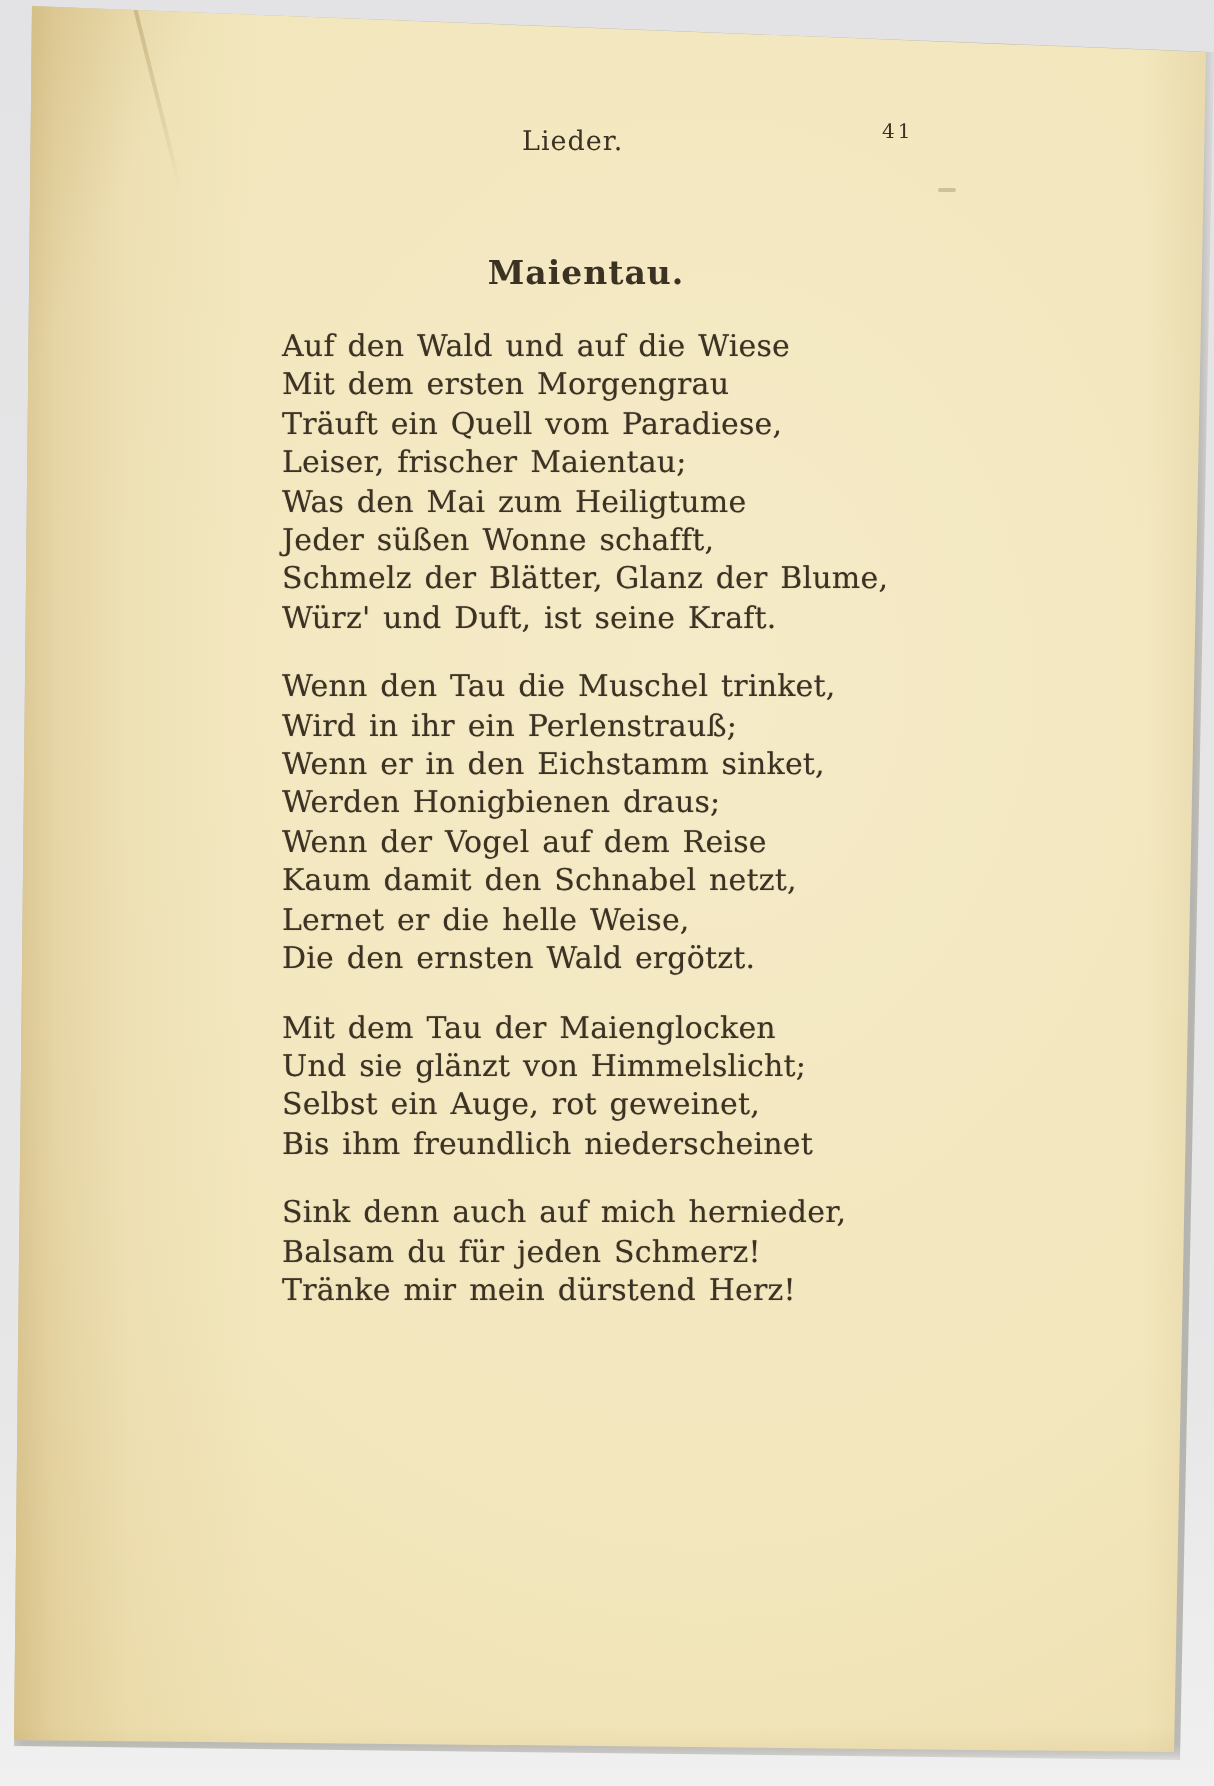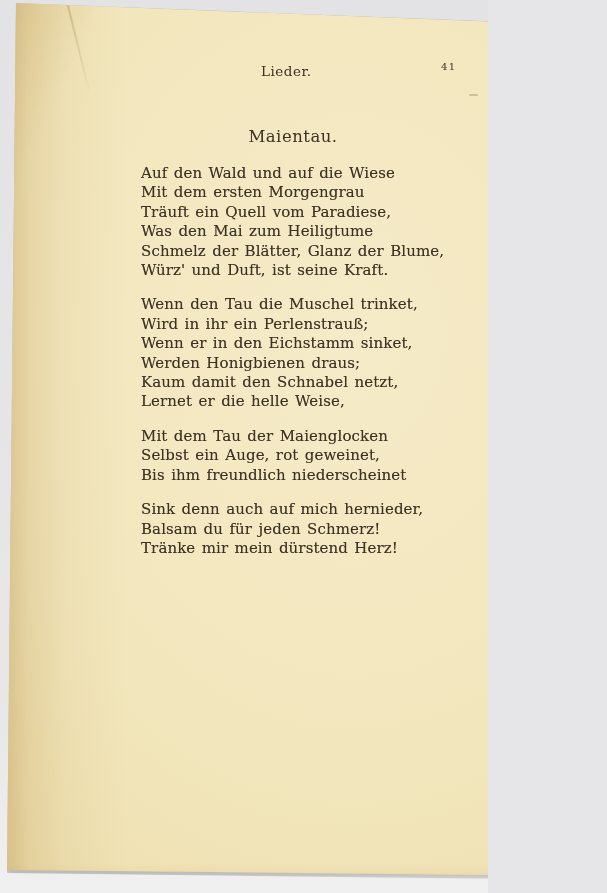--- a/index.html
+++ b/index.html
@@ -8,21 +8,21 @@
     --bg:#e6e6e8;
   }
   html,body{margin:0;padding:0;}
   body{
     width:607px;height:893px;
     font-family:"DejaVu Serif", serif;
     background:var(--bg);
     overflow:hidden;
   }
   .scan-root{
-    position:relative;width:488px;height:893px;
+    position:relative;width:607px;height:893px;
     background:linear-gradient(180deg,#e3e3e5 0%,#e7e7e8 78%,#f0f0f1 100%);
     overflow:hidden;
   }
   
   .paper-shadow{
     position:absolute;left:4px;top:2px;width:599px;height:877px;
     clip-path:polygon(12px 1px,603px 24px,586px 878px,3px 871px);
     background:rgba(90,85,70,0.35);
     filter:blur(4px);
   }
@@ -58,21 +58,21 @@
   .running-header{
     position:absolute;left:261px;top:63px;
     font-size:13.5px;letter-spacing:0.5px;
   }
   .page-number{
     position:absolute;left:441px;top:61px;
     font-size:10px;letter-spacing:1.5px;
   }
   .poem-title{
     position:absolute;left:128px;top:127px;width:330px;
-    text-align:center;font-size:16.5px;font-weight:normal;letter-spacing:0.5px;
+    text-align:center;font-size:16.5px;font-weight:bold;letter-spacing:0.5px;
   }
   .poem-body{
     position:absolute;left:121px;top:164px;margin-left:20px;
   }
   .stanza{margin:0 0 15px 0;}
   .poem-line{
     font-size:15px;line-height:19.4px;white-space:nowrap;
     word-spacing:1.5px;letter-spacing:0.1px;
     text-shadow:0 0 0.5px rgba(60,50,36,0.45);
   }
@@ -89,34 +89,39 @@
   </div>
   <div class="text-layer">
     <div class="running-header">Lieder.</div>
     <div class="page-number">41</div>
     <div class="poem-title">Maientau.</div>
     <div class="poem-body">
         <div class="stanza">
           <div class="poem-line">Auf den Wald und auf die Wiese</div>
           <div class="poem-line">Mit dem ersten Morgengrau</div>
           <div class="poem-line">Träuft ein Quell vom Paradiese,</div>
+          <div class="poem-line">Leiser, frischer Maientau;</div>
           <div class="poem-line">Was den Mai zum Heiligtume</div>
+          <div class="poem-line">Jeder süßen Wonne schafft,</div>
           <div class="poem-line">Schmelz der Blätter, Glanz der Blume,</div>
           <div class="poem-line">Würz' und Duft, ist seine Kraft.</div>
         </div>
         <div class="stanza">
           <div class="poem-line">Wenn den Tau die Muschel trinket,</div>
           <div class="poem-line">Wird in ihr ein Perlenstrauß;</div>
           <div class="poem-line">Wenn er in den Eichstamm sinket,</div>
           <div class="poem-line">Werden Honigbienen draus;</div>
+          <div class="poem-line">Wenn der Vogel auf dem Reise</div>
           <div class="poem-line">Kaum damit den Schnabel netzt,</div>
           <div class="poem-line">Lernet er die helle Weise,</div>
+          <div class="poem-line">Die den ernsten Wald ergötzt.</div>
         </div>
         <div class="stanza">
           <div class="poem-line">Mit dem Tau der Maienglocken</div>
+          <div class="poem-line">Und sie glänzt von Himmelslicht;</div>
           <div class="poem-line">Selbst ein Auge, rot geweinet,</div>
           <div class="poem-line">Bis ihm freundlich niederscheinet</div>
         </div>
         <div class="stanza">
           <div class="poem-line">Sink denn auch auf mich hernieder,</div>
           <div class="poem-line">Balsam du für jeden Schmerz!</div>
           <div class="poem-line">Tränke mir mein dürstend Herz!</div>
         </div>
       </div>
   </div>

